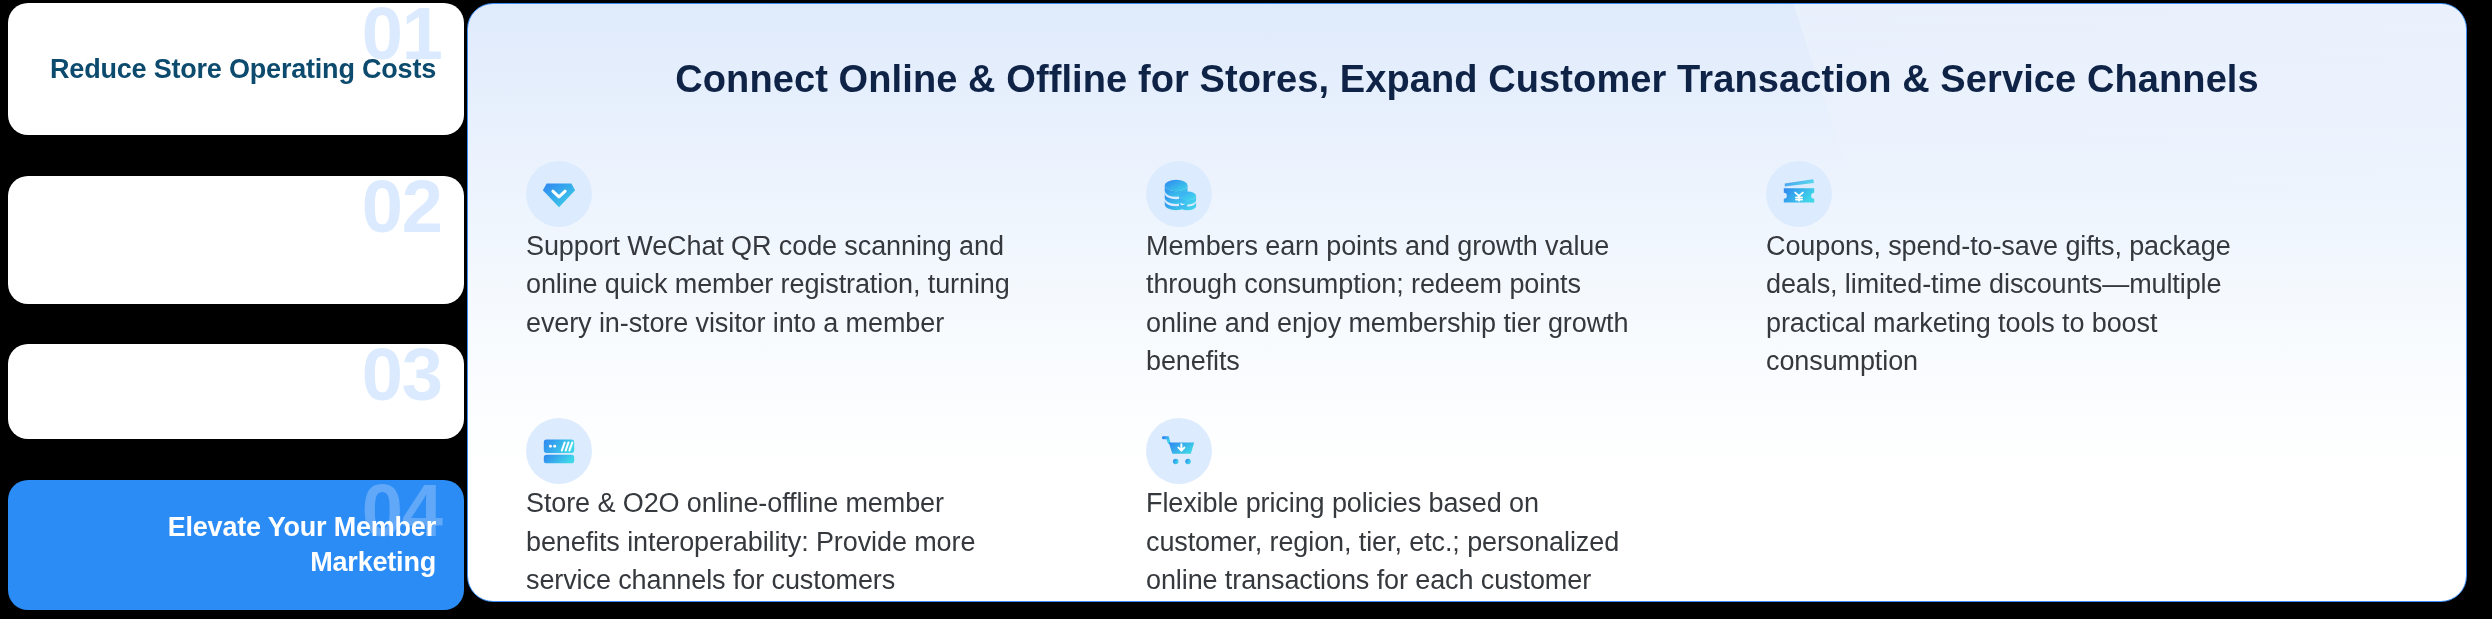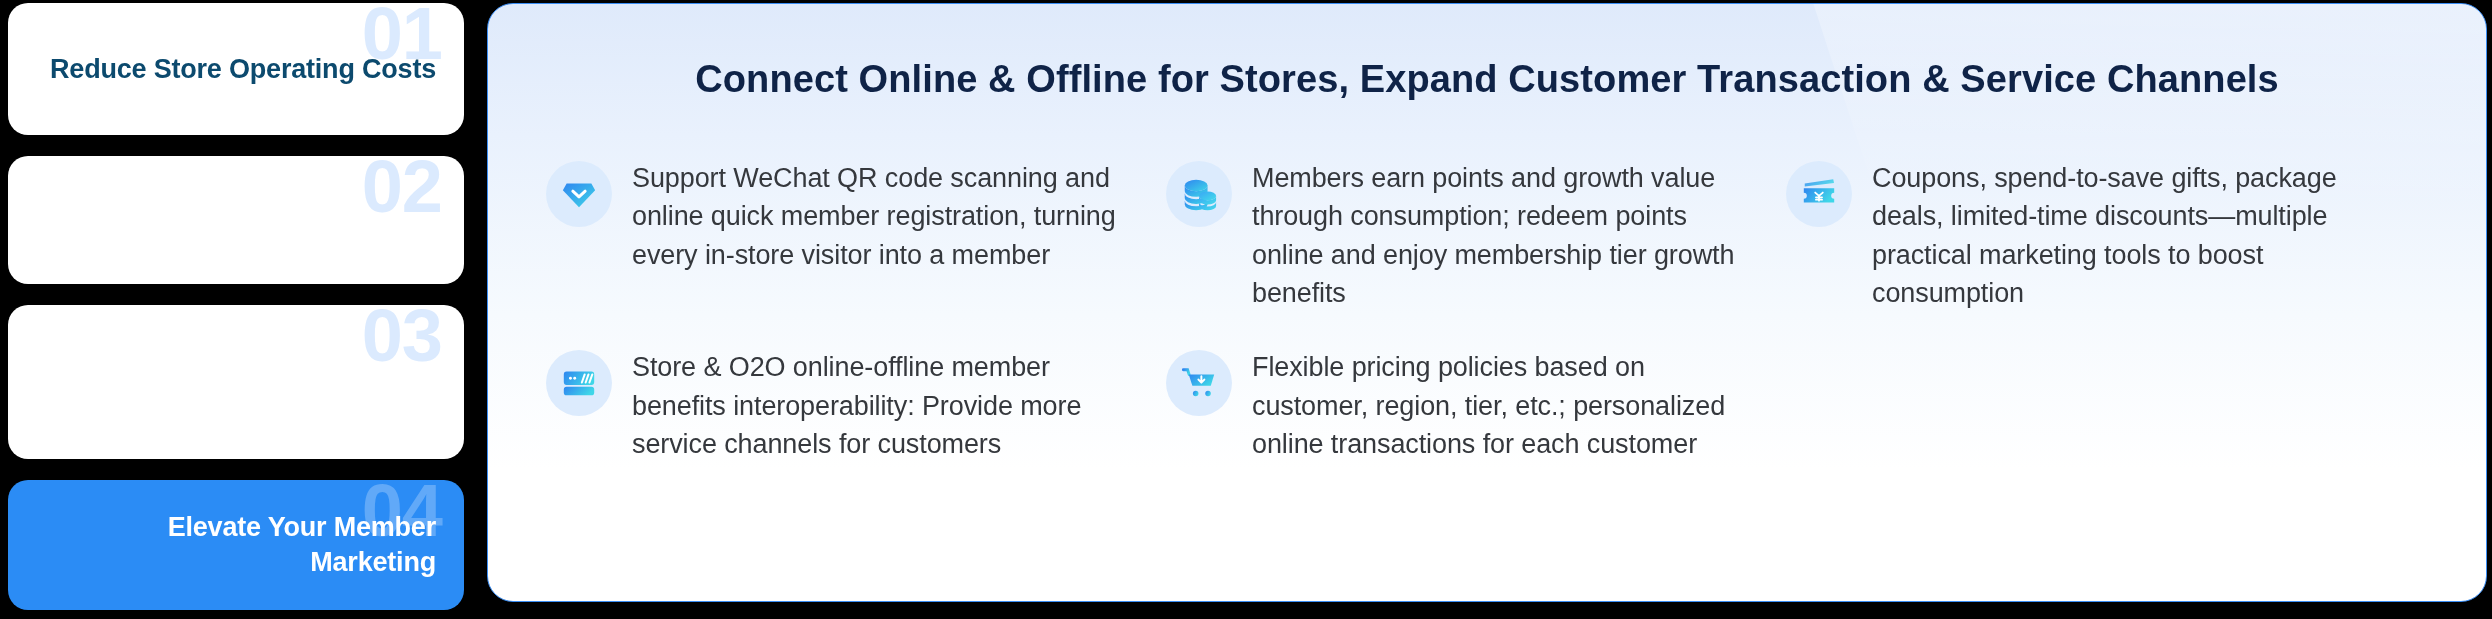--- a/index.html
+++ b/index.html
@@ -23,21 +23,21 @@
     position: relative;
     width: 456px;
     border-radius: 20px;
     background: #ffffff;
     display: flex; align-items: center; justify-content: flex-end;
     padding: 0 28px 0 40px;
     overflow: hidden;
   }
   .nav-card.h1 { height: 132px; }
   .nav-card.h2 { height: 128px; }
-  .nav-card.h3 { height: 154px; justify-content: center; }
+  .nav-card.h3 { height: 95px; justify-content: center; }
   .nav-card.h4 { height: 130px; }
   .nav-card.active { background: #2b8cf5; }
 
   .nav-num {
     position: absolute;
     right: 22px; top: -6px;
     font-size: 74px;
     font-weight: 700;
     letter-spacing: -1px;
     color: #dbeafe;
@@ -54,21 +54,21 @@
     color: #0c4a6e;
     text-align: right;
     line-height: 1.28;
     letter-spacing: -0.2px;
   }
   .nav-card.active .nav-label { color: #ffffff; }
 
   
   #panel {
     position: absolute;
-    left: 487px; top: 3px;
+    left: 467px; top: 3px;
     width: 2000px; height: 599px;
     border-radius: 26px;
     border: 1.6px solid #3b8ef5;
     background: linear-gradient(180deg, #dfeafb 0%, #e9f1fd 22%, #f6fafe 52%, #ffffff 78%, #ffffff 100%);
     overflow: hidden;
   }
   #panel-sheen {
     position: absolute;
     right: -120px; top: -220px;
     width: 760px; height: 520px;
@@ -88,21 +88,21 @@
   }
 
   #features {
     position: relative; z-index: 3;
     margin: 58px 0 0 58px;
     display: grid;
     grid-template-columns: 620px 620px 620px;
     grid-auto-rows: min-content;
     row-gap: 36px;
   }
-  .feat { display: flex; align-items: flex-start; }
+  .feat { display: flex; align-items: flex-start; flex-direction: column; }
   .feat-icon {
     flex: 0 0 auto;
     width: 66px; height: 66px;
     border-radius: 50%;
     background: #dcebfd;
     display: flex; align-items: center; justify-content: center;
     margin-right: 20px; margin-top: 2px;
   }
   .feat-icon svg { width: 38px; height: 38px; display: block; }
   .feat-text {

